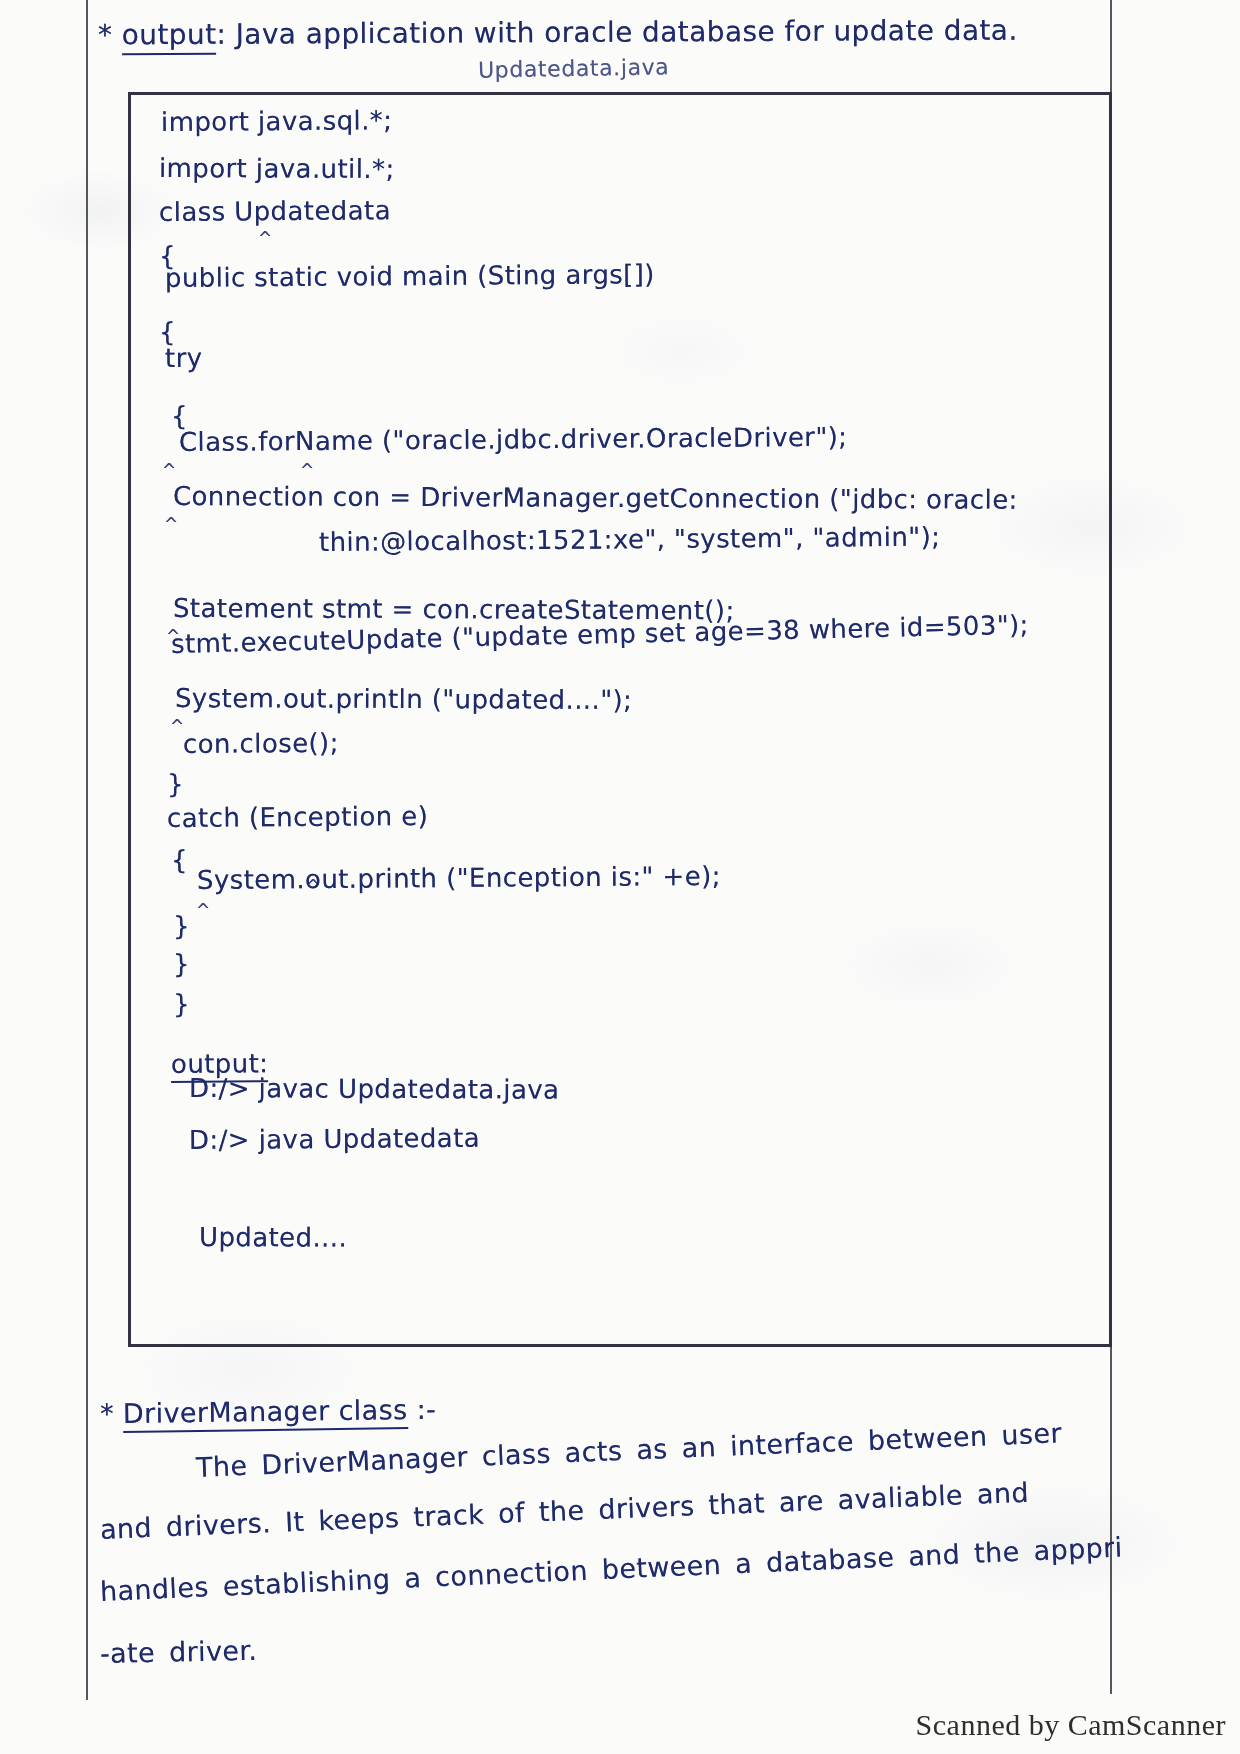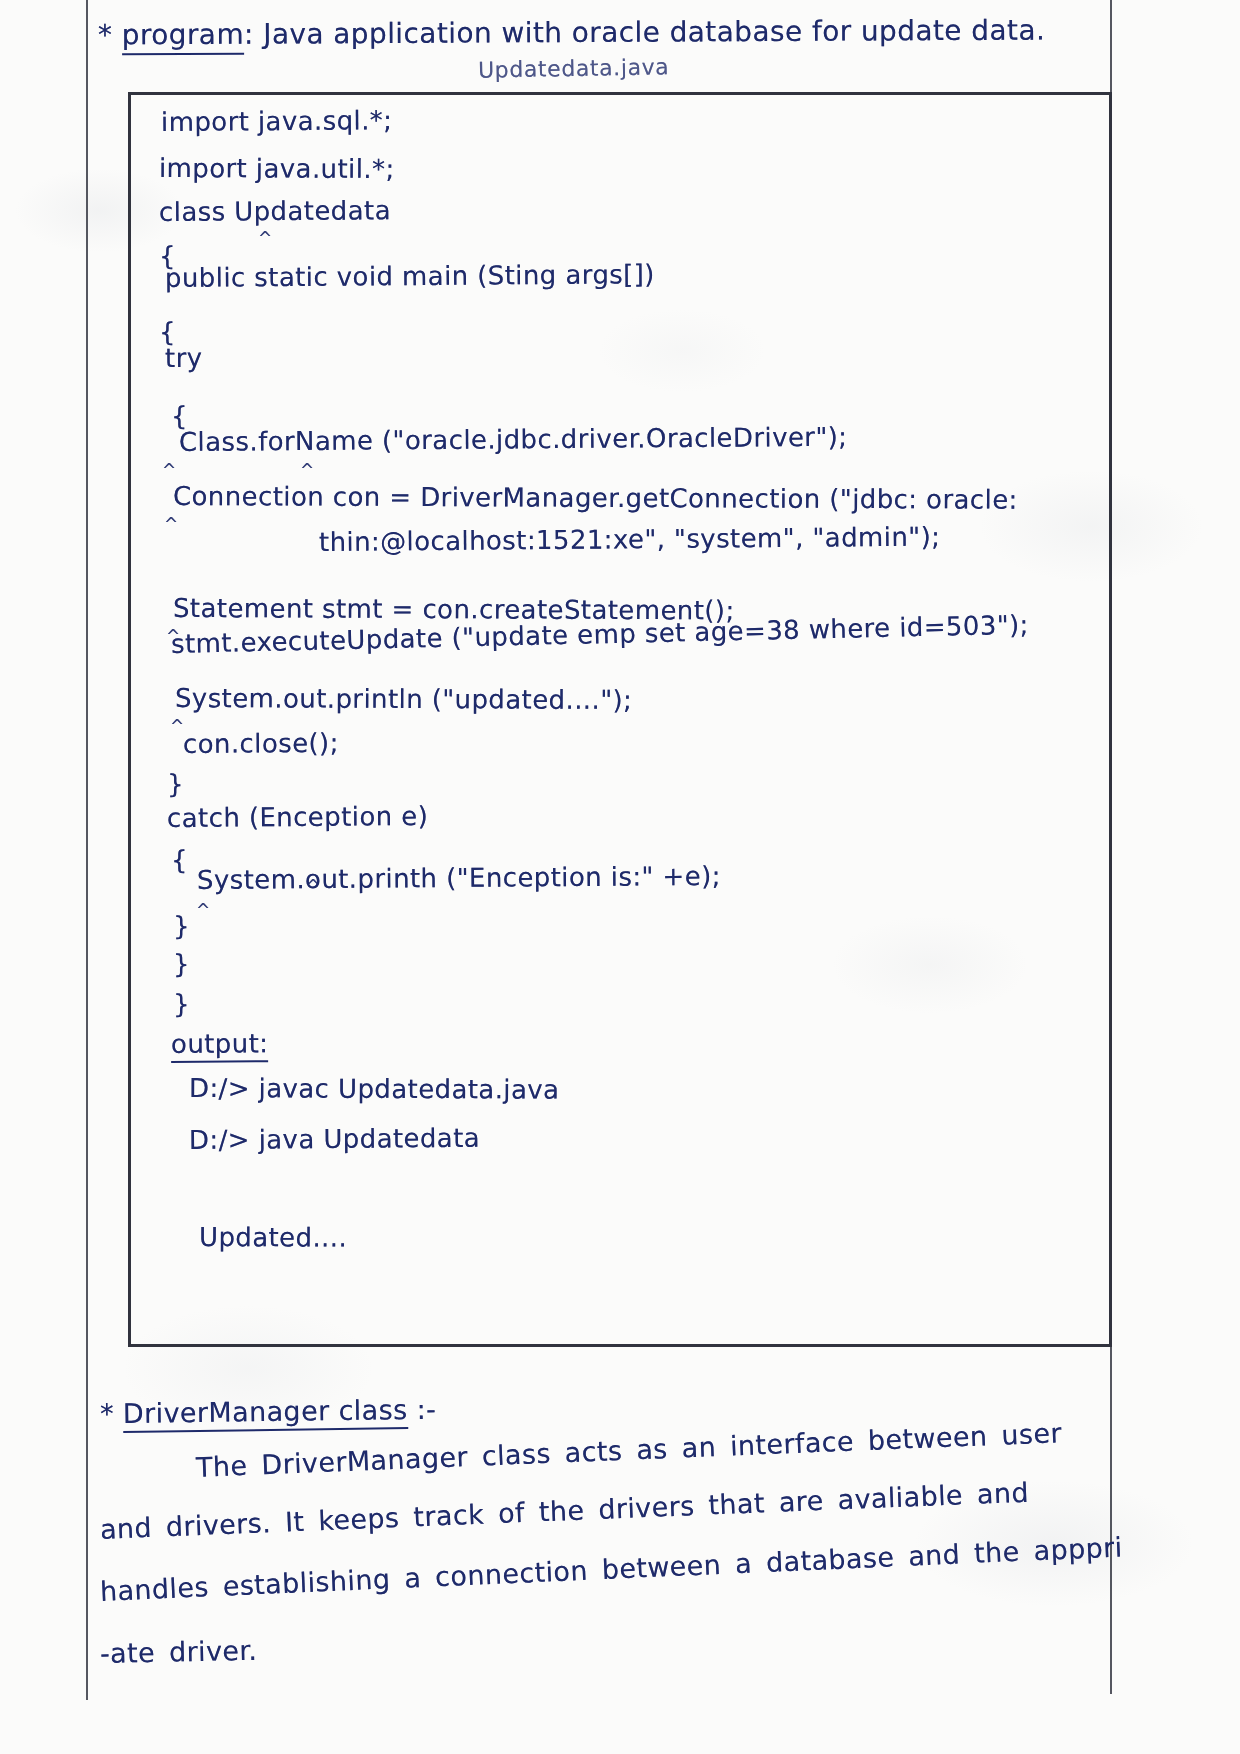--- a/index.html
+++ b/index.html
@@ -51,21 +51,21 @@
 </head>
 <body>
 
 <div class="page">
 
   <div class="rule-v rule-left"></div>
   <div class="rule-v rule-right"></div>
 
   <div class="title ink">
     <span>*</span>
-    <span class="u">program</span><span>: Java application with oracle database for update data.</span>
+    <span class="u">output</span><span>: Java application with oracle database for update data.</span>
   </div>
 
   <div class="subtitle ink">Updatedata.java</div>
 
   <div class="codebox">
     <div class="cl ink" style="top:12px;left:30px">import java.sql.*;</div>
     <div class="cl ink" style="top:58px;left:28px">import java.util.*;</div>
     <div class="cl ink" style="top:102px;left:28px">class Updatedata</div>
     <div class="cl ink" style="top:146px;left:28px">{</div>
     <div class="cl ink" style="top:168px;left:34px">public static void main (Sting args[])</div>
@@ -79,21 +79,21 @@
     <div class="cl ink" style="top:534px;left:40px;transform:rotate(-1.3deg)">stmt.executeUpdate ("update emp set age=38 where id=503");</div>
     <div class="cl ink" style="top:588px;left:44px">System.out.println ("updated....");</div>
     <div class="cl ink" style="top:634px;left:52px">con.close();</div>
     <div class="cl ink" style="top:674px;left:36px">}</div>
     <div class="cl ink" style="top:708px;left:36px">catch (Enception e)</div>
     <div class="cl ink" style="top:750px;left:40px">{</div>
     <div class="cl ink" style="top:770px;left:66px">System.out.printh ("Enception is:" +e);</div>
     <div class="cl ink" style="top:816px;left:42px">}</div>
     <div class="cl ink" style="top:854px;left:42px">}</div>
     <div class="cl ink" style="top:894px;left:42px">}</div>
-    <div class="cl ink" style="top:934px;left:40px"><span class="u">output:</span></div>
+    <div class="cl ink" style="top:954px;left:40px"><span class="u">output:</span></div>
     <div class="cl ink" style="top:978px;left:58px">D:/&gt; javac Updatedata.java</div>
     <div class="cl ink" style="top:1030px;left:58px">D:/&gt; java Updatedata</div>
     <div class="cl ink" style="top:1127px;left:68px">Updated....</div>
   </div>
 
   <span class="caret ink" style="left:258px;top:228px">^</span>
   <span class="caret ink" style="left:162px;top:460px">^</span>
   <span class="caret ink" style="left:300px;top:460px">^</span>
   <span class="caret ink" style="left:164px;top:514px">^</span>
   <span class="caret ink" style="left:166px;top:626px">^</span>
@@ -105,14 +105,15 @@
     <span>*</span>
     <span class="u">DriverManager class</span>
     <span>:-</span>
   </div>
 
   <div class="para ink p1">The DriverManager class acts as an interface between user</div>
   <div class="para ink p2">and drivers. It keeps track of the drivers that are avaliable and</div>
   <div class="para ink p3">handles establishing a connection between a database and the apppri</div>
   <div class="para ink p4">-ate driver.</div>
 
+  <div class="footer">Scanned by CamScanner</div>
 
 </div>
 
 </body></html>

